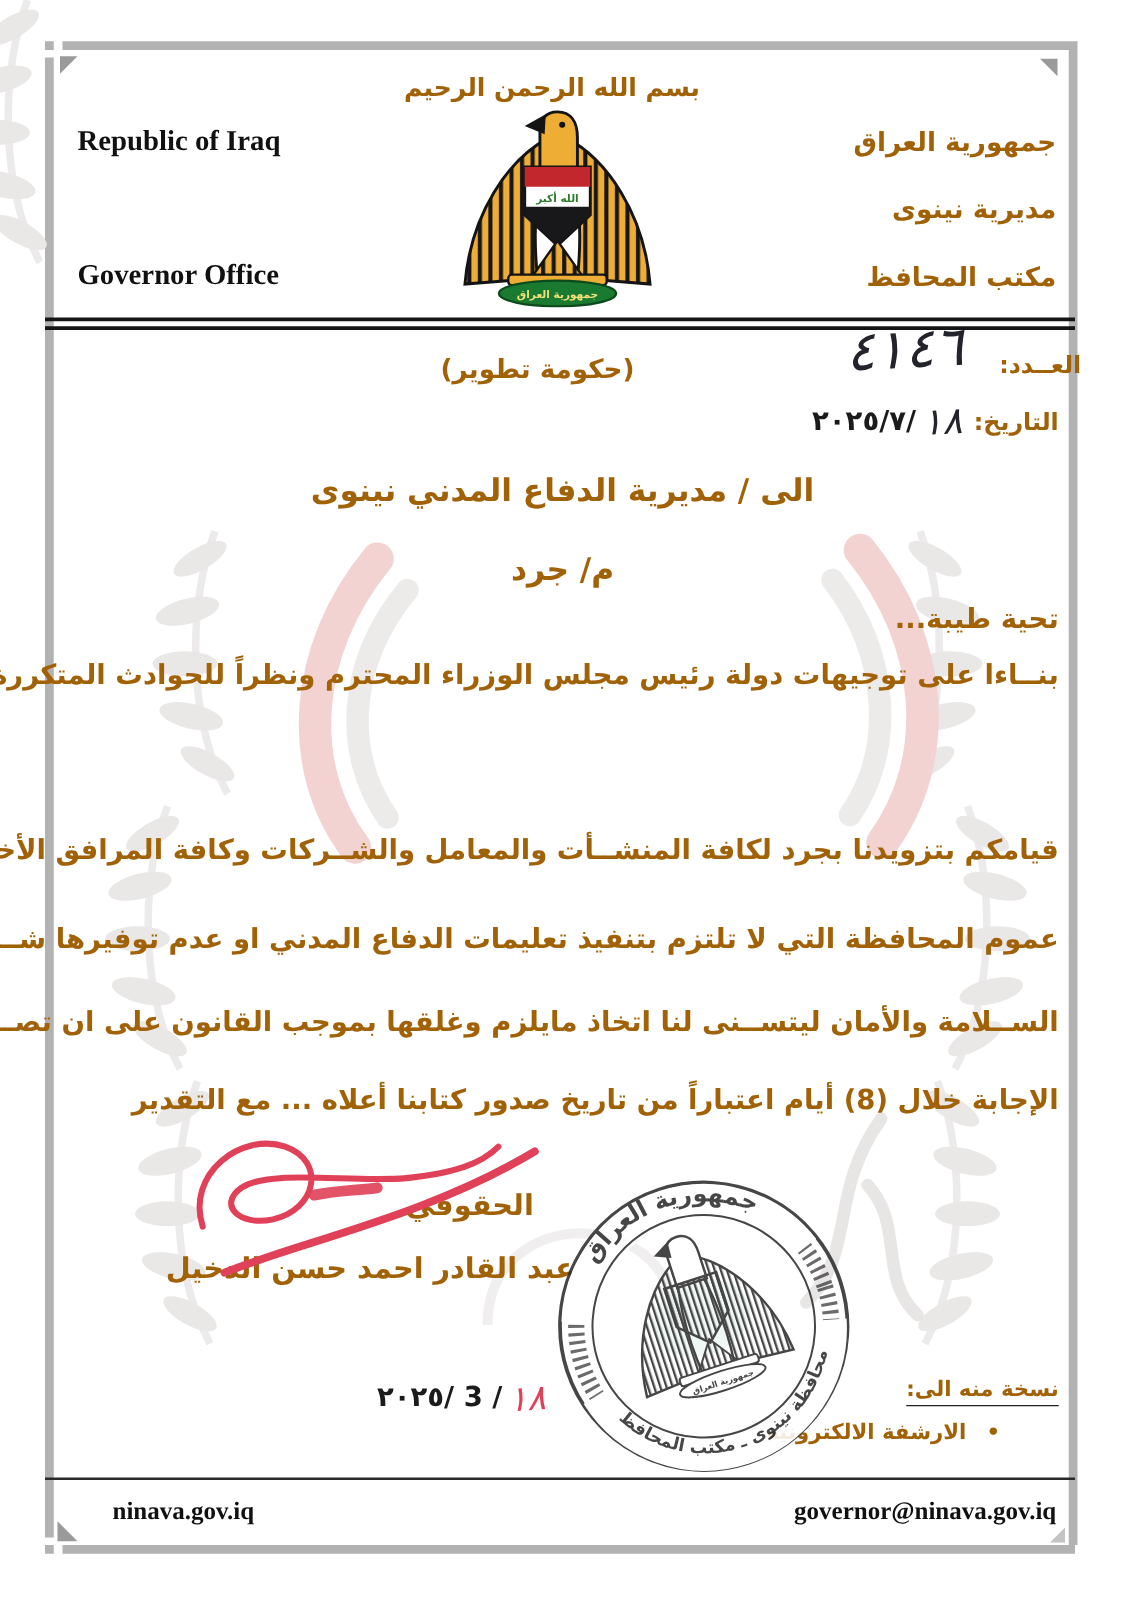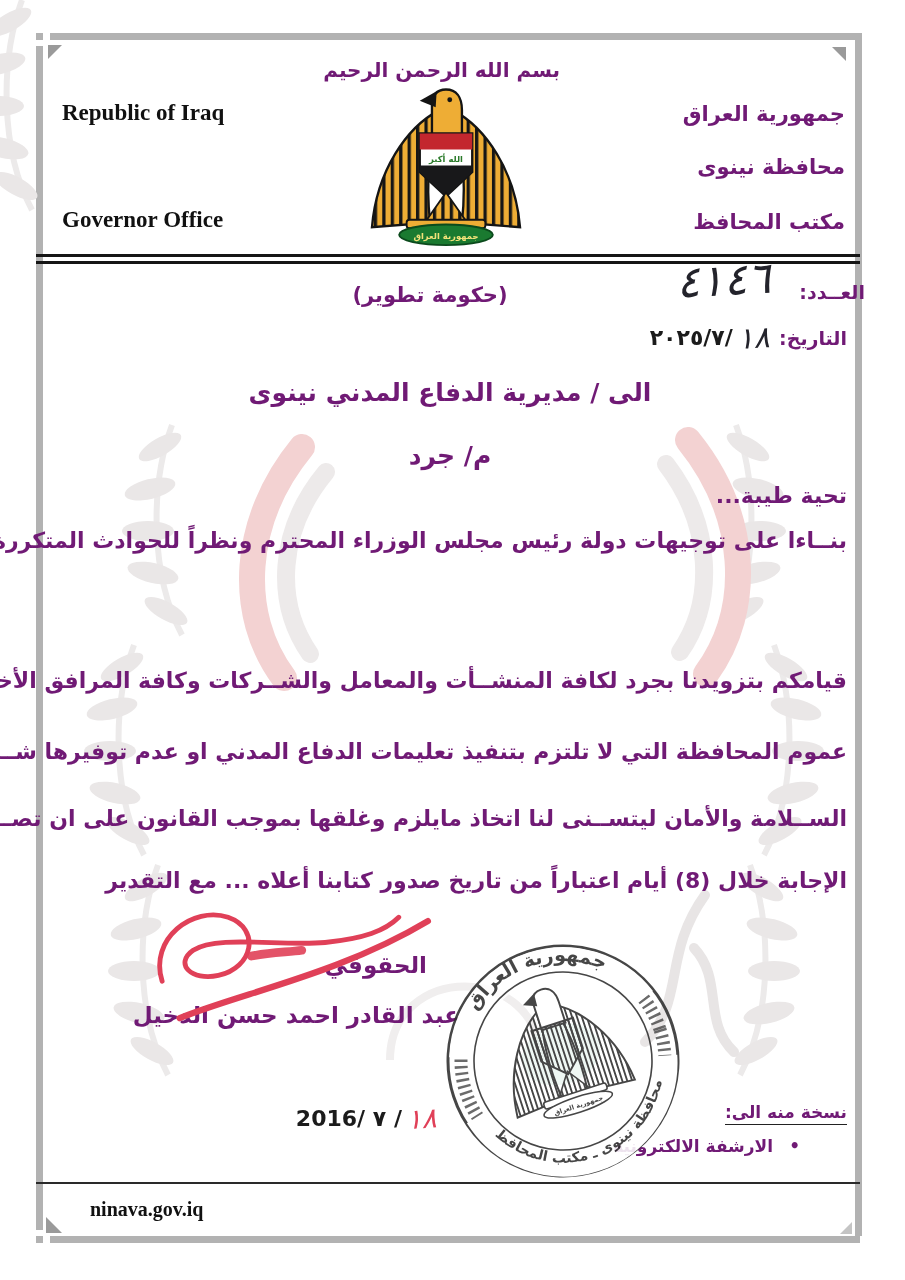--- a/index.html
+++ b/index.html
@@ -1,20 +1,20 @@
 <!DOCTYPE html>
 <html lang="ar"><head>
 <meta charset="utf-8">
 <style>
   html,body{margin:0;padding:0;background:#ffffff;}
   .page{position:relative;width:905px;height:1280px;background:#fff;overflow:hidden;
         font-family:"DejaVu Sans",sans-serif;color:#1b1b1b;}
   .abs{position:absolute;white-space:nowrap;}
   .rtl{direction:rtl;}
-  .ar{font-family:"DejaVu Sans",sans-serif;font-weight:bold;color:#701a75;}
+  .ar{font-family:"DejaVu Sans",sans-serif;font-weight:bold;color:#a16207;}
   .en{font-family:"Liberation Serif",serif;font-weight:bold;color:#111;}
   
   .bar{position:absolute;background:#b2b2b2;}
   .tri{position:absolute;width:0;height:0;}
   .tri-tl{border-top:14px solid #9a9a9a;border-right:14px solid transparent;}
   .tri-tr{border-top:14px solid #9a9a9a;border-left:14px solid transparent;}
   .tri-bl{border-bottom:16px solid #9a9a9a;border-right:16px solid transparent;}
   .tri-br{border-bottom:12px solid #c4c4c4;border-left:12px solid transparent;}
   .rule-double{position:absolute;left:36px;width:824px;height:4px;
                border-top:3px solid #151515;border-bottom:3px solid #151515;}
@@ -79,21 +79,21 @@
   <div class="tri tri-tr z5" style="left:832px;top:47px;"></div>
   <div class="tri tri-bl z5" style="left:46px;top:1217px;"></div>
   <div class="tri tri-br z5" style="left:840px;top:1222px;"></div>
 
   <div class="abs z10 ar basmala" style="left:330px;top:58px;width:230px;text-align:center;" dir="rtl">بسم الله الرحمن الرحيم</div>
 
   <div class="abs z10 en hdr-en" style="left:62px;top:100px;">Republic of Iraq</div>
   <div class="abs z10 en hdr-en" style="left:62px;top:207px;">Governor Office</div>
 
   <div class="abs z10 ar hdr-ar rtl" style="right:60px;top:102px;">جمهورية العراق</div>
-  <div class="abs z10 ar hdr-ar rtl" style="right:60px;top:155px;">محافظة نينوى</div>
+  <div class="abs z10 ar hdr-ar rtl" style="right:60px;top:155px;">مديرية نينوى</div>
   <div class="abs z10 ar hdr-ar rtl" style="right:60px;top:210px;">مكتب المحافظ</div>
 
   <svg class="abs z10" style="left:352px;top:82px;" width="188" height="164" viewBox="0 0 200 175">
     <defs>
       <pattern id="wpat" width="9" height="9" patternUnits="userSpaceOnUse">
         <rect width="9" height="9" fill="#eead35"></rect>
         <rect x="5" width="3.5" height="9" fill="#161616"></rect>
       </pattern>
     </defs>
     <path d="M93,30 C58,48 26,95 21,155 L83,150 C78,105 83,60 93,30 Z" fill="url(#wpat)" stroke="#141414" stroke-width="2.5"></path>
@@ -137,21 +137,21 @@
   <svg class="abs z12" style="left:135px;top:892px;" width="320" height="165" viewBox="0 0 330 170">
     <path d="M28,92 C14,48 60,14 96,26 C130,38 122,78 86,86 C58,92 40,74 60,60 C84,44 150,56 196,52 C236,48 258,40 272,26" stroke="#e04058" stroke-width="5" fill="none" stroke-linecap="round"></path>
     <path d="M46,130 C110,104 212,84 302,30" stroke="#e04058" stroke-width="6.5" fill="none" stroke-linecap="round"></path>
     <path d="M120,66 C140,62 158,62 172,60" stroke="#e04058" stroke-width="9" fill="none" stroke-linecap="round" opacity="0.9"></path>
   </svg>
 
   <div class="abs z10 ar sig rtl" style="right:478px;top:952px;">الحقوقي</div>
   <div class="abs z10 ar sig rtl" style="left:180px;top:1002px;width:280px;text-align:center;">عبد القادر احمد حسن الدخيل</div>
   <div class="abs z10 dateline" style="right:462px;top:1102px;">
     <span class="hand-red">١٨</span>
-    <span class="printed-date">2016/ ٧ /</span>
+    <span class="printed-date">٢٠٢٥/ 3 /</span>
   </div>
 
   <svg class="abs z11" style="left:438px;top:936px;opacity:0.88;" width="250" height="250" viewBox="0 0 250 250">
     <defs>
       <pattern id="spat" width="6" height="6" patternUnits="userSpaceOnUse">
         <rect width="6" height="6" fill="none"></rect>
         <rect width="2.4" height="6" fill="#2d2d2d"></rect>
       </pattern>
       <path id="stTop" d="M 31,91 A 100,100 0 0 1 219,91"></path>
       <path id="stBot" d="M 28,151 A 100,100 0 0 0 222,151"></path>
@@ -183,14 +183,15 @@
     </g>
   </svg>
 
   <div class="abs z10 ar copy-lbl rtl" style="right:58px;top:1102px;">نسخة منه الى:</div>
   <div class="abs z10 rtl" style="right:105px;top:1136px;">
     <span class="ar copy-item" style="margin-left:16px;">•</span><span class="ar copy-item">الارشفة الالكترونية</span>
   </div>
 
   <div class="rule-single z10" style="top:1182px;"></div>
   <div class="abs z10 en foot" style="left:90px;top:1198px;">ninava.gov.iq</div>
+  <div class="abs z10 en foot" style="right:60px;top:1198px;">governor@ninava.gov.iq</div>
 
 </div>
 
 </body></html>

